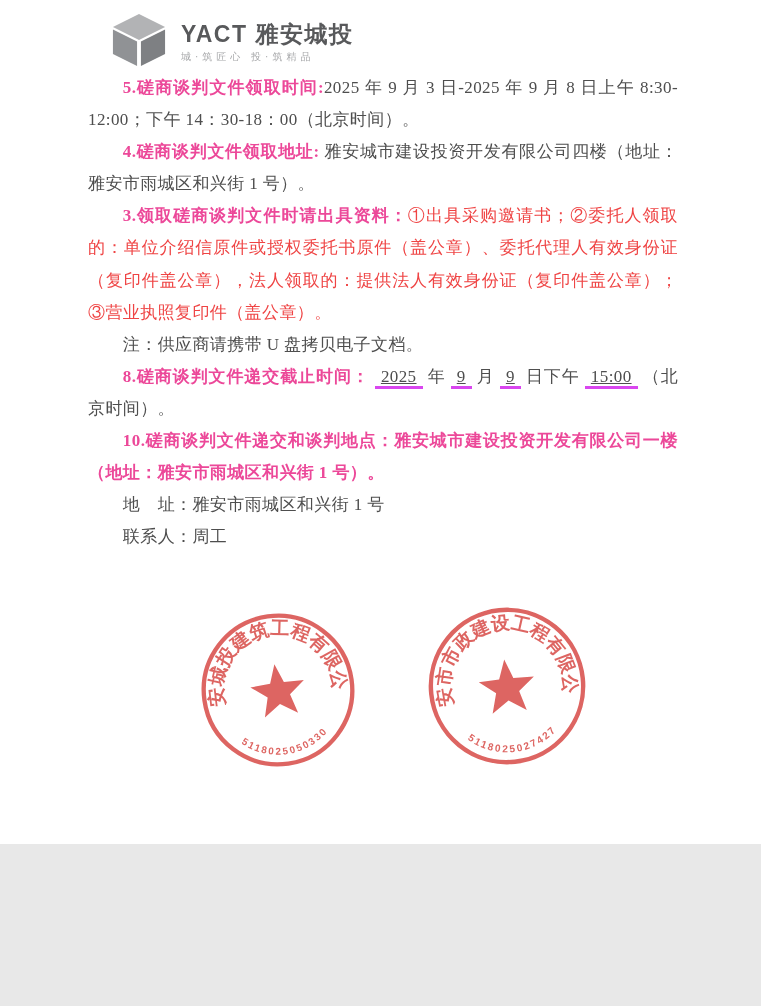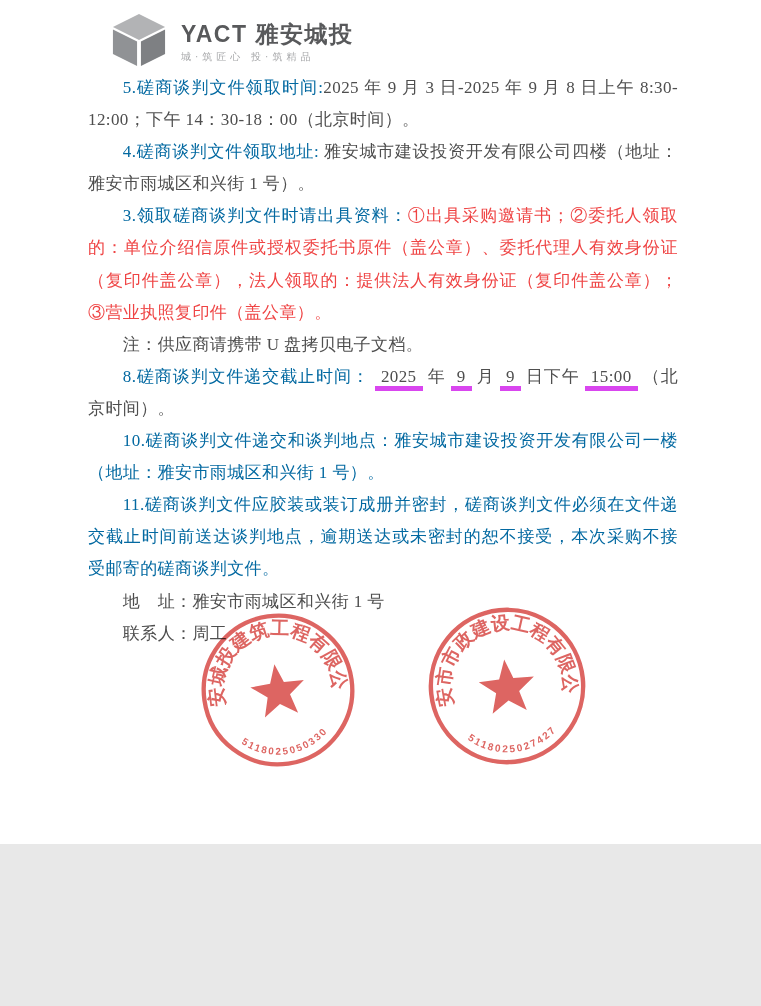--- a/index.html
+++ b/index.html
@@ -26,23 +26,23 @@
     font-size:10px;color:#a8a9ab;letter-spacing:4px;
     margin-top:4px;line-height:12px;
   }
   
   .content{
     position:absolute;left:88px;top:72px;width:590px;
     font-size:17px;line-height:32.1px;color:#4e4e4e;
     text-align:justify;letter-spacing:.4px;
   }
   .content p{margin:0;text-indent:2.05em;}
-  .b{font-weight:400;color:#0369a1;}
+  .b{font-weight:700;color:#ec4899;}
   .light{color:#ef4444;}
-  .u{border-bottom:5px solid #d946ef;padding:0 6px;}
+  .u{border-bottom:3px solid #d946ef;padding:0 6px;text-decoration:underline;}
   
   .stamp{
     position:absolute;
     mix-blend-mode:multiply;opacity:.88;
     pointer-events:none;
   }
   .stamp-left{left:199px;top:611px;width:158px;height:158px;transform:rotate(-8deg);}
   .stamp-right{left:426px;top:605px;width:162px;height:162px;transform:rotate(-6deg);}
   .stamp svg{width:100%;height:100%;display:block;}
   
@@ -70,21 +70,20 @@
     </span>
   </div>
 
   <div class="content">
       <p><span class="b">5.磋商谈判文件领取时间:</span><span>2025 年 9 月 3 日-2025 年 9 月 8 日上午 8:30-12:00；下午 14：30-18：00（北京时间）。</span></p>
       <p><span class="b">4.磋商谈判文件领取地址:</span><span> 雅安城市建设投资开发有限公司四楼（地址：雅安市雨城区和兴街 1 号）。</span></p>
       <p><span class="b">3.领取磋商谈判文件时请出具资料：</span><span class="light">①出具采购邀请书；②委托人领取的：单位介绍信原件或授权委托书原件（盖公章）、委托代理人有效身份证（复印件盖公章），法人领取的：提供法人有效身份证（复印件盖公章）；③营业执照复印件（盖公章）。</span></p>
       <p><span>注：供应商请携带 U 盘拷贝电子文档。</span></p>
       <p><span class="b">8.磋商谈判文件递交截止时间：</span><span> </span><span class="u">2025</span><span> 年 </span><span class="u">9</span><span> 月 </span><span class="u">9</span><span> 日下午 </span><span class="u">15:00</span><span> （北京时间）。</span></p>
       <p><span class="b">10.磋商谈判文件递交和谈判地点：雅安城市建设投资开发有限公司一楼（地址：雅安市雨城区和兴街 1 号）。</span></p>
-      <p><span class="b">11.磋商谈判文件应胶装或装订成册并密封，磋商谈判文件必须在文件递交截止时间前送达谈判地点，逾期送达或未密封的恕不接受，本次采购不接受邮寄的磋商谈判文件。</span></p>
       <p><span>地　址：</span><span>雅安市雨城区和兴街 1 号</span></p>
       <p><span>联系人：</span><span>周工</span></p>
     </div>
 
   <div class="stamp stamp-left">
     <svg viewBox="0 0 200 200">
       <defs>
         <path id="arcTopL" d="M 33.1 120.5 A 70 70 0 1 1 166.9 120.5" fill="none"></path>
         <path id="arcBotL" d="M 35.4 150.5 A 82 82 0 0 0 164.6 150.5" fill="none"></path>
       </defs>

